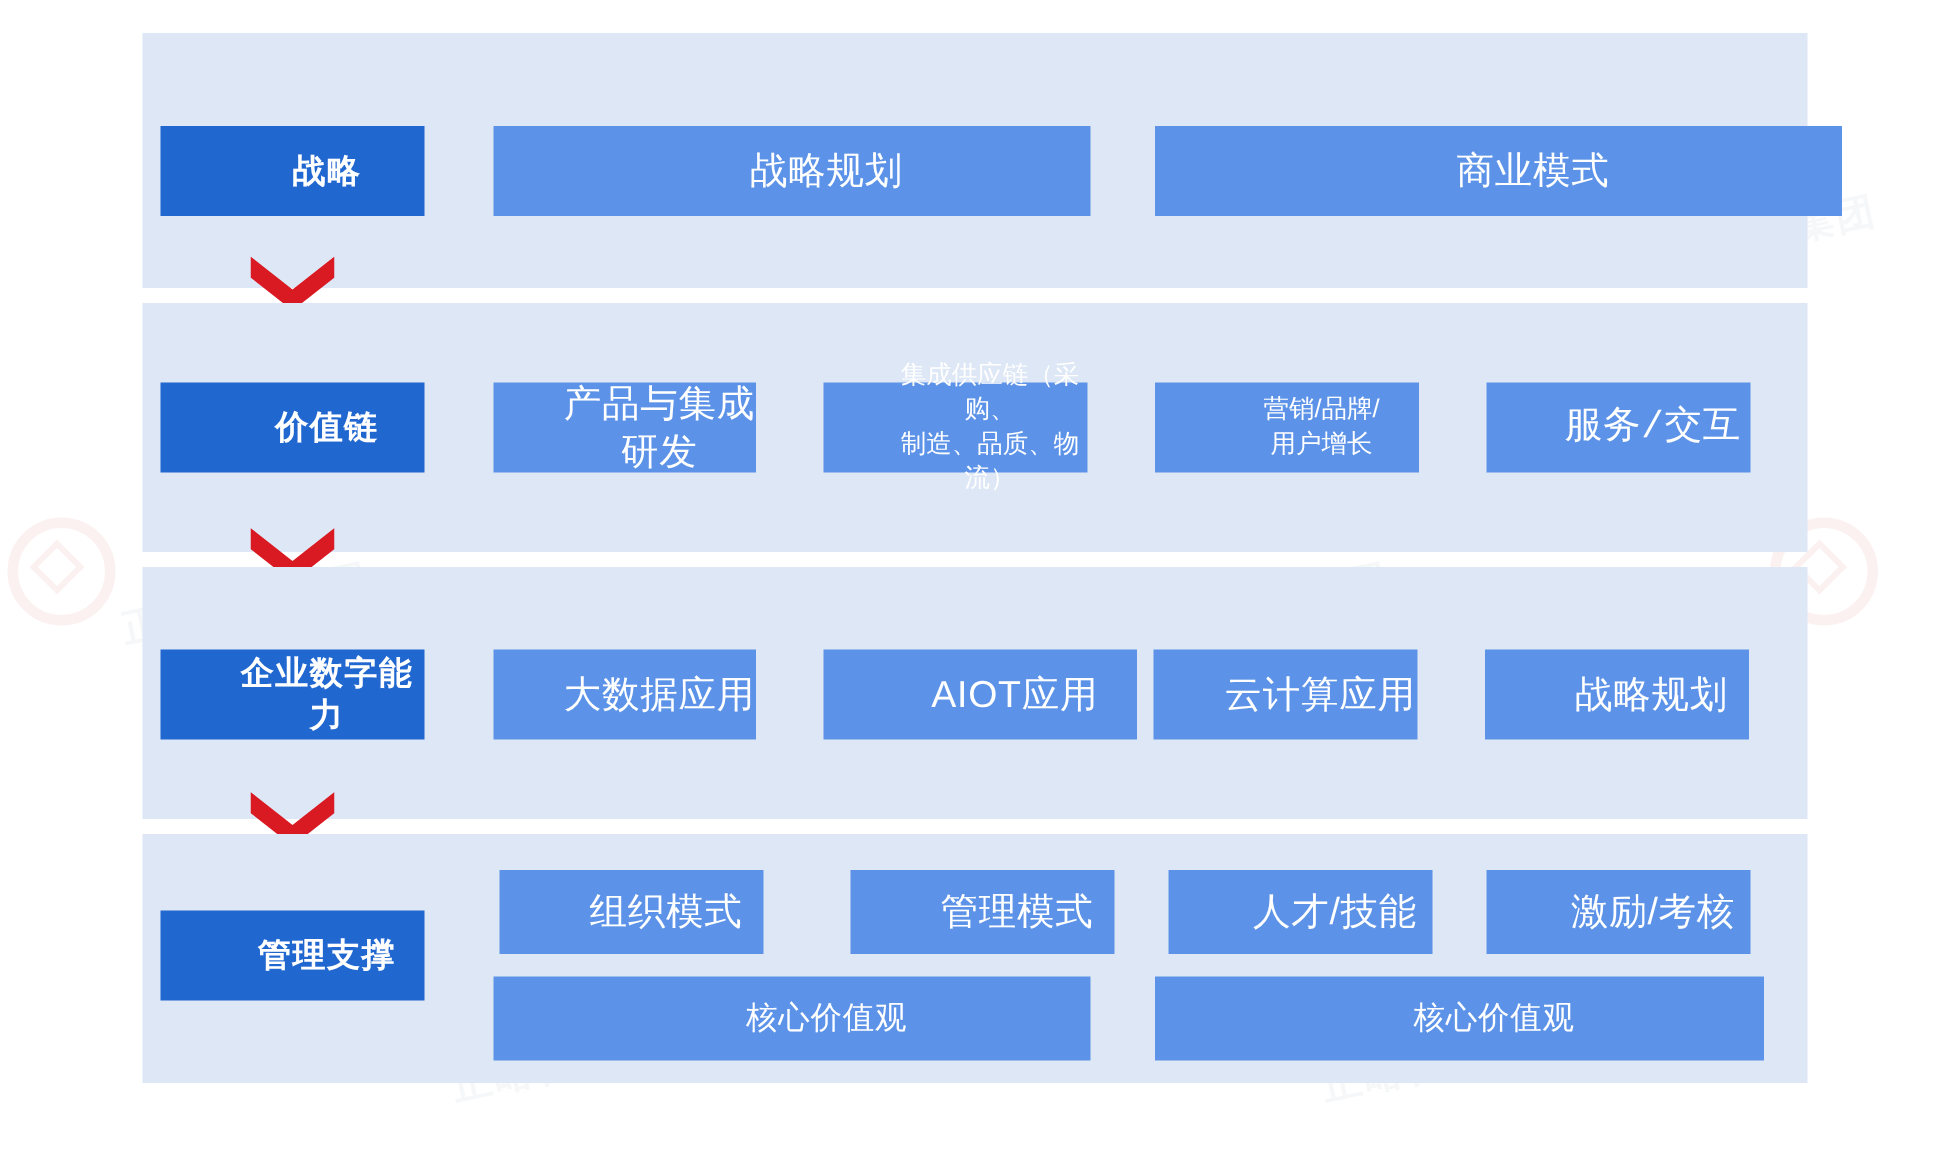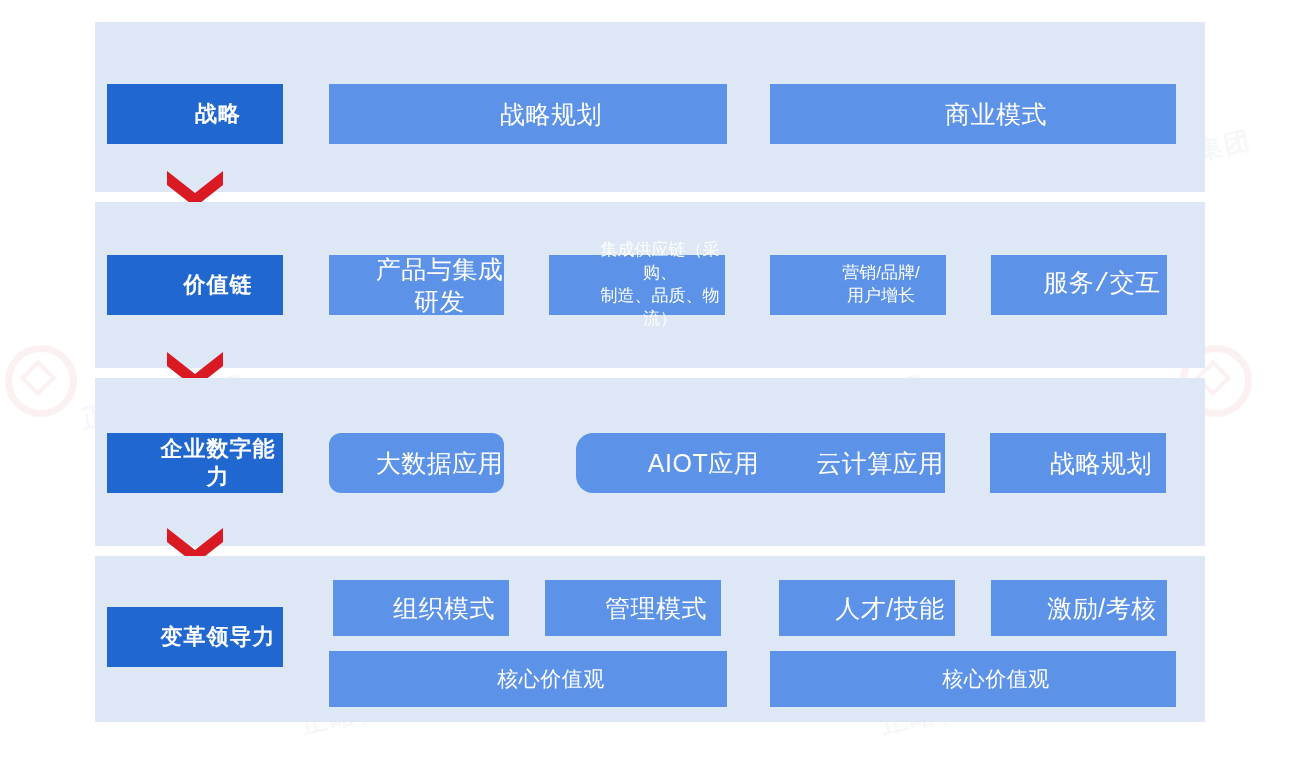--- a/index.html
+++ b/index.html
@@ -132,21 +132,21 @@
   <div class="band" style="top:22px; height:170px;"></div>
 
   <div class="box box-primary" style="left:107px; top:84px; width:176px; height:60px;">
     <span class="label-primary">战略</span>
   </div>
 
   <div class="box box-secondary" style="left:329px; top:84px; width:398px; height:60px;">
     <span class="label-secondary">战略规划</span>
   </div>
 
-  <div class="box box-secondary" style="left:770px; top:84px; width:406px; height:60px;justify-content:center;">
+  <div class="box box-secondary" style="left:770px; top:84px; width:458px; height:60px;justify-content:center;">
     <span class="label-secondary">商业模式</span>
   </div>
 
   <div class="chevron" style="left:167px; top:171px;">
     <svg viewBox="0 0 56 36" xmlns="http://www.w3.org/2000/svg">
       <polygon points="0,0 28,22 56,0 56,14 28,36 0,14" fill="#d91a23"></polygon>
     </svg>
   </div>
 
   <div class="band" style="top:202px; height:166px;"></div>
@@ -182,53 +182,53 @@
       <polygon points="0,0 28,22 56,0 56,14 28,36 0,14" fill="#d91a23"></polygon>
     </svg>
   </div>
 
   <div class="band" style="top:378px; height:168px;"></div>
 
   <div class="box box-primary" style="left:107px; top:433px; width:176px; height:60px;">
     <span class="label-primary">企业数字能力</span>
   </div>
 
-  <div class="box box-secondary" style="left:329px; top:433px; width:175px; height:60px;border-radius:12px;">
+  <div class="box box-secondary" style="left:329px; top:433px; width:175px; height:60px;">
     <span class="label-secondary">大数据应用</span>
   </div>
 
-  <div class="box box-secondary" style="left:576px; top:433px; width:209px; height:60px;border-radius:17px;">
+  <div class="box box-secondary" style="left:549px; top:433px; width:209px; height:60px;">
     <span class="label-secondary">AIOT应用</span>
   </div>
 
   <div class="box box-secondary" style="left:769px; top:433px; width:176px; height:60px;">
     <span class="label-secondary">云计算应用</span>
   </div>
 
   <div class="box box-secondary" style="left:990px; top:433px; width:176px; height:60px;">
     <span class="label-secondary">战略规划</span>
   </div>
 
   <div class="chevron" style="left:167px; top:528px;">
     <svg viewBox="0 0 56 36" xmlns="http://www.w3.org/2000/svg">
       <polygon points="0,0 28,22 56,0 56,14 28,36 0,14" fill="#d91a23"></polygon>
     </svg>
   </div>
 
   <div class="band" style="top:556px; height:166px;"></div>
 
   <div class="box box-primary" style="left:107px; top:607px; width:176px; height:60px;">
-    <span class="label-primary">变革领导力</span>
+    <span class="label-primary">管理支撑</span>
   </div>
 
   <div class="box box-secondary" style="left:333px; top:580px; width:176px; height:56px;">
     <span class="label-secondary">组织模式</span>
   </div>
 
-  <div class="box box-secondary" style="left:545px; top:580px; width:176px; height:56px;">
+  <div class="box box-secondary" style="left:567px; top:580px; width:176px; height:56px;">
     <span class="label-secondary">管理模式</span>
   </div>
 
   <div class="box box-secondary" style="left:779px; top:580px; width:176px; height:56px;">
     <span class="label-secondary">人才/技能</span>
   </div>
 
   <div class="box box-secondary" style="left:991px; top:580px; width:176px; height:56px;">
     <span class="label-secondary">激励/考核</span>
   </div>

